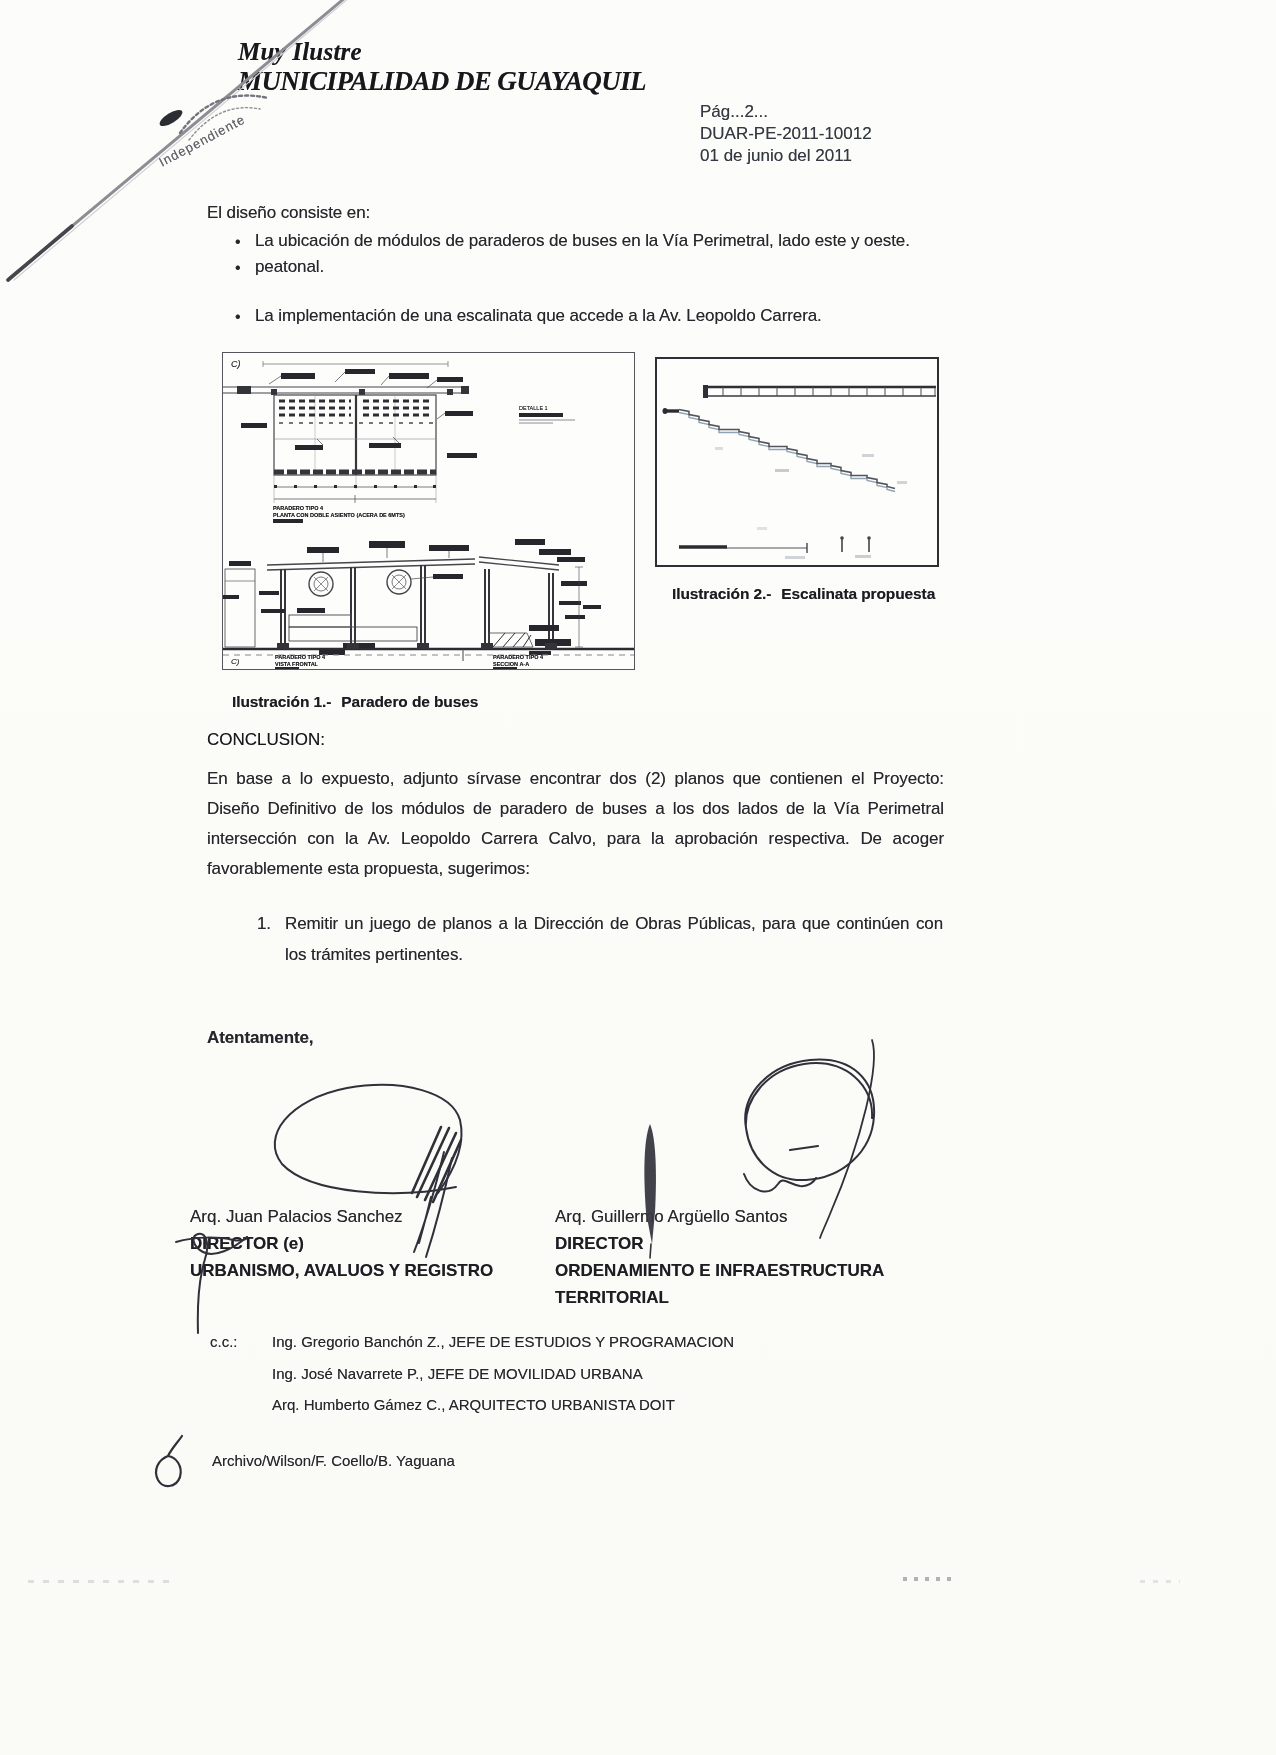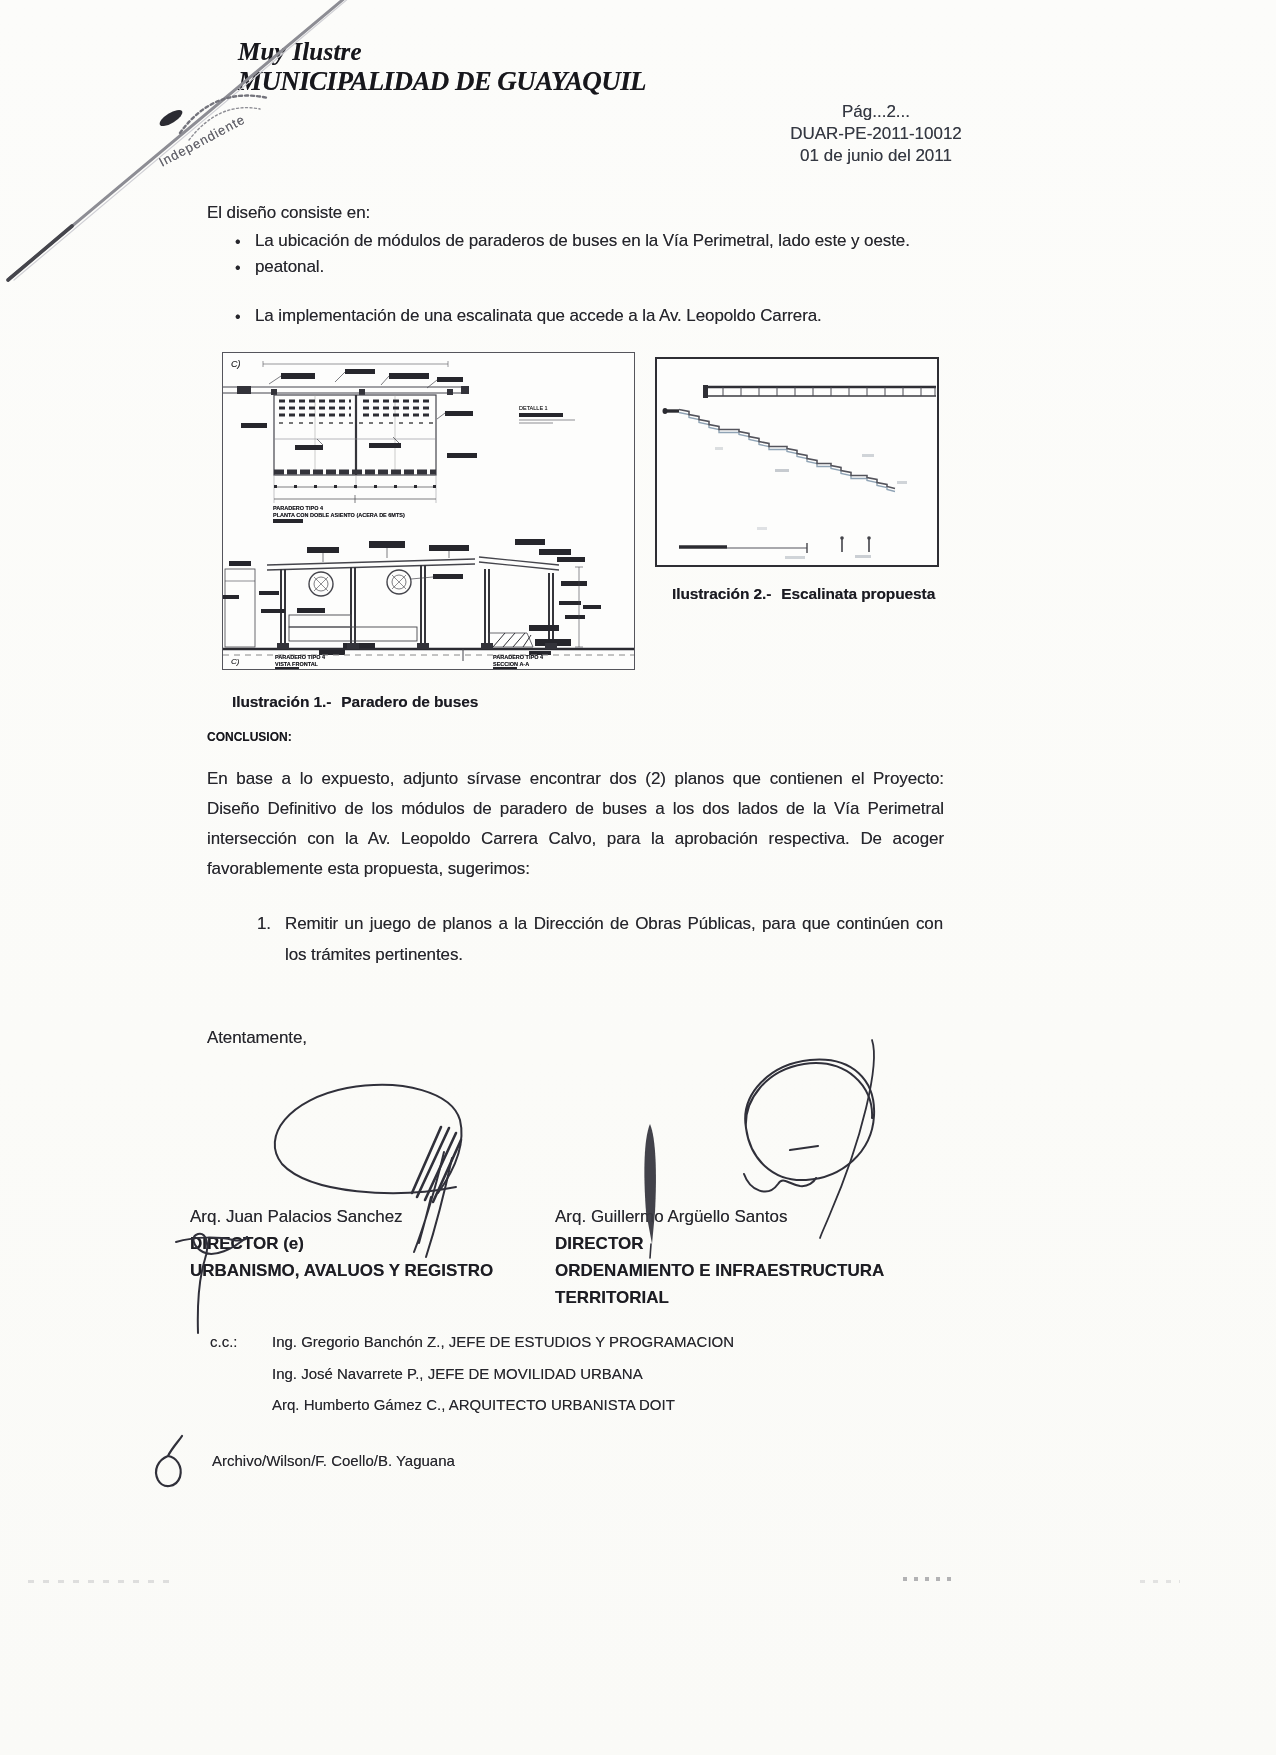--- a/index.html
+++ b/index.html
@@ -4,29 +4,29 @@
 <style>
   html,body{margin:0;padding:0;background:#d8d8d6;}
   .page{position:relative;width:1276px;height:1755px;margin:0 auto;overflow:hidden;
         background:linear-gradient(180deg,#fcfcfa 0%,#fbfbf8 60%,#fafaf7 100%);
         font-family:"Liberation Sans",sans-serif;color:#26262c;}
   .doc{text-shadow:0 0 .5px rgba(38,38,48,.55);}
   .abs{position:absolute;}
   .serifhead{font-family:"Liberation Serif","DejaVu Serif",serif;font-style:italic;font-weight:bold;color:#17171c;}
   .h1a{font-size:25px;letter-spacing:.2px;}
   .h1b{font-size:27px;letter-spacing:-.6px;}
-  .meta{font-size:17px;line-height:22px;text-align:center;color:#343842;}
+  .meta{font-size:17px;line-height:22px;text-align:left;color:#343842;}
   .body17{font-size:17px;line-height:25px;letter-spacing:-.1px;}
   .jlast{text-align:justify;text-align-last:justify;}
   .bullet-row{position:absolute;left:235px;width:707px;}
   .bullet-dot{position:absolute;left:0;top:1px;font-size:16px;}
   .bullet-text{margin-left:20px;}
   .cap{font-weight:bold;font-size:15.5px;color:#1b1b22;letter-spacing:-.1px;}
   .cap .sp{display:inline-block;width:10px;}
-  .heading{font-weight:bold;font-size:12px;color:#17171c;}
+  .heading{font-weight:normal;font-size:17px;color:#17171c;}
   .para{font-size:17px;line-height:30px;letter-spacing:-.1px;width:737px;}
   .oli{font-size:17px;line-height:31px;letter-spacing:-.1px;}
   .signame{font-size:17px;line-height:27px;}
   .sigblock{position:absolute;text-align:left;}
   .sigblock .b{font-weight:bold;color:#1d1d23;}
   .cc{font-size:15px;line-height:31.5px;}
   .figbox{position:absolute;background:#fdfdfc;}
   .fig1{border:1.5px solid #55555c;}
   .fig2{border:2.5px solid #2e2e34;}
   .noise{position:absolute;opacity:.35;}
@@ -256,21 +256,21 @@
   </div>
 
   <div class="abs oli" style="left:257px;top:908px;width:690px;">
     <span class="abs" style="left:0;top:0;">1.</span>
     <div style="margin-left:28px;width:658px;">
       <div class="jlast">Remitir un juego de planos a la Dirección de Obras Públicas, para que continúen con</div>
       <div>los trámites pertinentes.</div>
     </div>
   </div>
 
-  <div class="abs body17" style="left:207px;top:1025px;">Atentamente,</div>
+  <div class="abs body17" style="left:207px;top:1025px;font-weight:bold;">Atentamente,</div>
 
   <div class="sigblock signame" style="left:190px;top:1203px;width:320px;">
     <div>Arq. Juan Palacios Sanchez</div>
     <div class="b">DIRECTOR (e)</div>
     <div class="b">URBANISMO, AVALUOS Y REGISTRO</div>
   </div>
   <div class="sigblock signame" style="left:555px;top:1203px;width:365px;">
     <div>Arq. Guillermo Argüello Santos</div>
     <div class="b">DIRECTOR</div>
     <div class="b">ORDENAMIENTO E INFRAESTRUCTURA</div>

